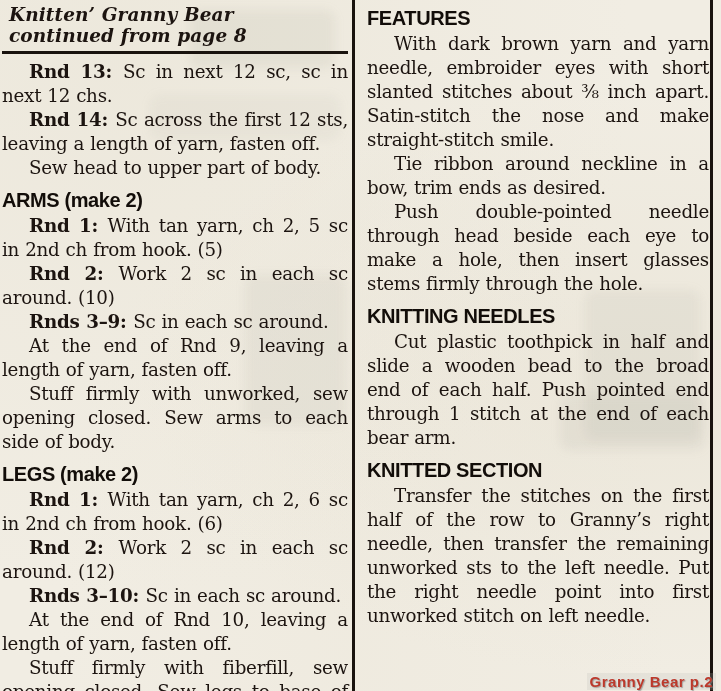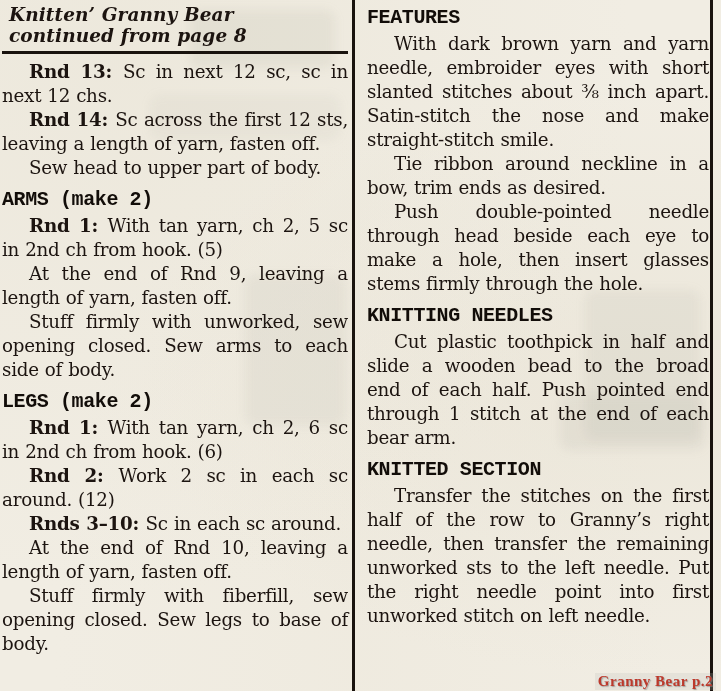--- a/index.html
+++ b/index.html
@@ -76,34 +76,34 @@
     text-indent: 27px;
     text-align: justify;
     font-size: 18.3px;
     line-height: 24px;
     letter-spacing: -0.25px;
     word-spacing: 0.5px;
   }
   .para b { font-weight: bold; }
 
   .sect-heading {
-    font-family: Liberation Mono, monospace;
+    font-family: Liberation Sans, sans-serif;
     font-weight: bold;
     font-size: 20px;
     line-height: 24px;
     margin: 8px 0 2px 0;
     letter-spacing: -0.4px;
     color: #120d09;
   }
   .col-right .sect-heading:first-child { margin-top: 2px; }
 
   .caption {
     position: absolute;
     right: 5px; bottom: 1px;
-    font-family: Liberation Serif, serif;
+    font-family: Liberation Sans, sans-serif;
     font-weight: bold;
     font-size: 15px;
     letter-spacing: 0.5px;
     color: #bc392b;
     background: rgba(185,185,182,0.22);
     padding: 0 3px;
     text-shadow: 1px 1px 1px rgba(130,130,130,0.65), -1px -1px 1px rgba(230,230,228,0.8);
   }
 </style>
 </head>
@@ -120,20 +120,22 @@
   <div class="col-left">
     <div class="header-title">Knitten’ Granny Bear</div>
     <div class="header-continued">continued from page 8</div>
     <div class="header-rule"></div>
     <div>
         <p class="para"><b>Rnd 13: </b>Sc in next 12 sc, sc in next 12 chs.</p>
         <p class="para"><b>Rnd 14: </b>Sc across the first 12 sts, leaving a length of yarn, fasten off.</p>
         <p class="para">Sew head to upper part of body.</p>
         <div class="sect-heading">ARMS (make 2)</div>
         <p class="para"><b>Rnd 1: </b>With tan yarn, ch 2, 5 sc in 2nd ch from hook. (5)</p>
+        <p class="para"><b>Rnd 2: </b>Work 2 sc in each sc around. (10)</p>
+        <p class="para"><b>Rnds 3–9: </b>Sc in each sc around.</p>
         <p class="para">At the end of Rnd 9, leaving a length of yarn, fasten off.</p>
         <p class="para">Stuff firmly with unworked, sew opening closed. Sew arms to each side of body.</p>
         <div class="sect-heading">LEGS (make 2)</div>
         <p class="para"><b>Rnd 1: </b>With tan yarn, ch 2, 6 sc in 2nd ch from hook. (6)</p>
         <p class="para"><b>Rnd 2: </b>Work 2 sc in each sc around. (12)</p>
         <p class="para"><b>Rnds 3–10: </b>Sc in each sc around.</p>
         <p class="para">At the end of Rnd 10, leaving a length of yarn, fasten off.</p>
         <p class="para">Stuff firmly with fiberfill, sew opening closed. Sew legs to base of body.</p>
       </div>
   </div>

